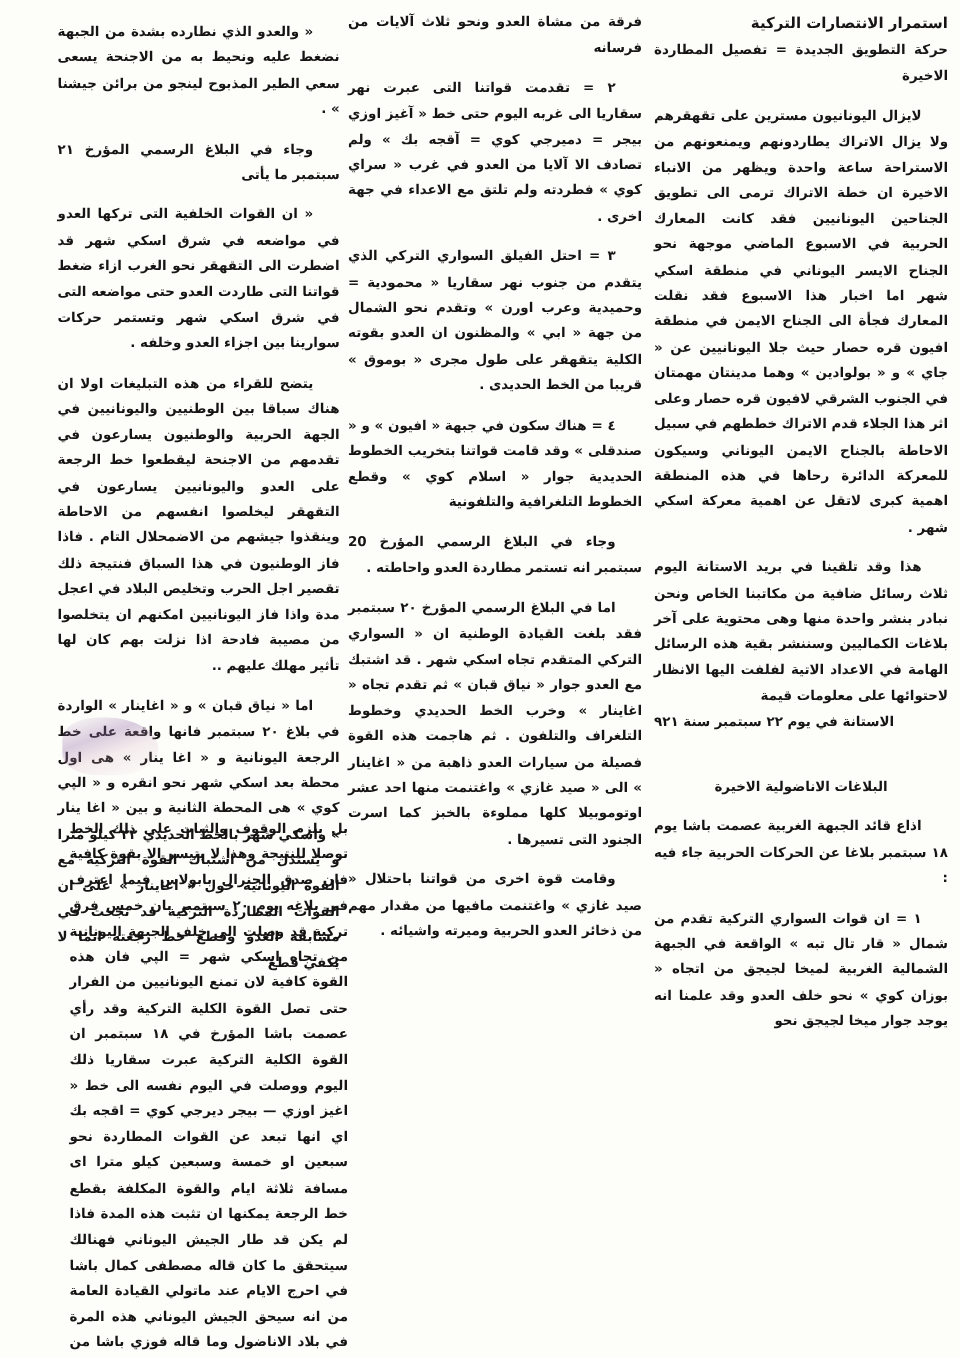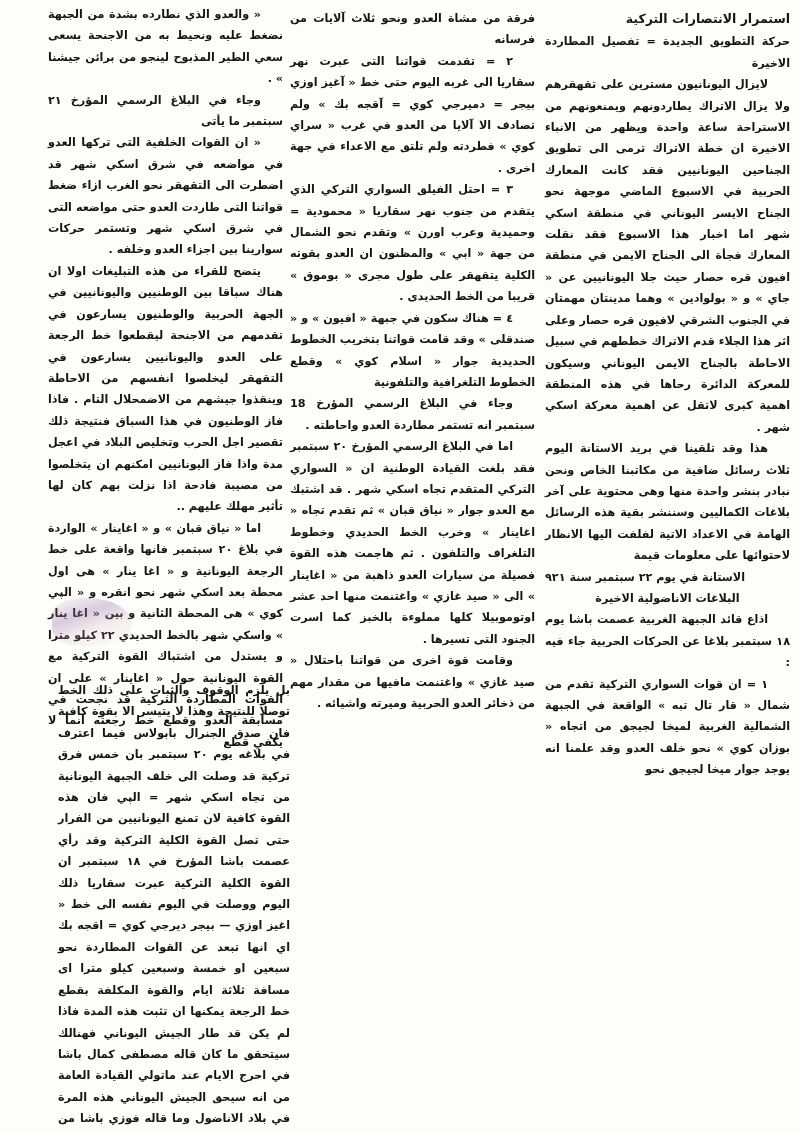--- a/index.html
+++ b/index.html
@@ -13,26 +13,26 @@
   .col {
     position:absolute;
     direction:rtl;
     text-align:justify;
     font-size:11.2px;
     line-height:21.4px;
     font-weight:bold;
     color:#161414;
   }
   .col p { margin:0; text-indent:0; }
-  .col p.indent { text-indent:22px; }
+  .col p.indent { text-indent:22px;margin-top:12px; }
   .col .title {
     font-size:12.5px; margin-bottom:2px;
   }
   .col .subtitle { text-align:justify; }
-  .col .center { text-align:center; }
+  .col .center { text-align:center;margin-top:33px; }
   .col .dateline { text-align:left; }
   #col-right { left:545px; top:8px; width:245px; }
   #col-middle { left:290px; top:8px; width:245px; }
   #col-left { left:48px; top:4px; width:235px; }
   #col-bottom { left:58px; top:680px; width:232px; }
   .stain {
     position:absolute; left:52px; top:598px; width:80px; height:48px;
     background:linear-gradient(160deg, rgba(120,80,160,0.0) 0%, rgba(150,110,170,0.35) 35%, rgba(210,170,190,0.2) 60%, rgba(255,255,255,0) 100%);
     border-radius:40% 60% 50% 40%;
     pointer-events:none;
@@ -50,21 +50,21 @@
   <p class="center">البلاغات الاناضولية الاخيرة</p>
   <p class="indent">اذاع قائد الجبهة الغربية عصمت باشا يوم ١٨ سبتمبر بلاغا عن الحركات الحربية جاء فيه :</p>
   <p class="indent">١ = ان قوات السواري التركية تقدم من شمال « قار تال تبه » الواقعة في الجبهة الشمالية الغربية لميخا لجيجق من اتجاه « بوزان كوي » نحو خلف العدو وقد علمنا انه يوجد جوار ميخا لجيجق نحو</p>
 </section>
 
 <section id="col-middle" class="col">
   <p>فرقة من مشاة العدو ونحو ثلاث آلايات من فرسانه</p>
   <p class="indent">٢ = تقدمت قواتنا التى عبرت نهر سقاريا الى غربه اليوم حتى خط « آغيز اوزي بيجر = دميرجي كوي = آقجه بك » ولم تصادف الا آلايا من العدو في غرب « سراي كوي » فطردته ولم تلتق مع الاعداء في جهة اخرى .</p>
   <p class="indent">٣ = احتل الفيلق السواري التركي الذي يتقدم من جنوب نهر سقاريا « محمودية = وحميدية وعرب اورن » وتقدم نحو الشمال من جهة « ابي » والمظنون ان العدو بقوته الكلية يتقهقر على طول مجرى « بوموق » قريبا من الخط الحديدى .</p>
   <p class="indent">٤ = هناك سكون في جبهة « افيون » و « صندقلى » وقد قامت قواتنا بتخريب الخطوط الحديدية جوار « اسلام كوي » وقطع الخطوط التلغرافية والتلفونية</p>
-  <p class="indent">وجاء في البلاغ الرسمي المؤرخ 18 سبتمبر انه تستمر مطاردة العدو واحاطته .</p>
+  <p class="indent">وجاء في البلاغ الرسمي المؤرخ 20 سبتمبر انه تستمر مطاردة العدو واحاطته .</p>
   <p class="indent">اما في البلاغ الرسمي المؤرخ ٢٠ سبتمبر فقد بلغت القيادة الوطنية ان « السواري التركي المتقدم تجاه اسكي شهر . قد اشتبك مع العدو جوار « نياق قبان » ثم تقدم تجاه « اغاينار » وخرب الخط الحديدي وخطوط التلغراف والتلفون . ثم هاجمت هذه القوة فصيلة من سيارات العدو ذاهبة من « اغاينار » الى « صيد غازي » واغتنمت منها احد عشر اوتوموبيلا كلها مملوءة بالخبز كما اسرت الجنود التى تسيرها .</p>
   <p class="indent">وقامت قوة اخرى من قواتنا باحتلال « صيد غازي » واغتنمت مافيها من مقدار مهم من ذخائر العدو الحربية وميرته واشيائه .</p>
 </section>
 
 <section id="col-left" class="col">
   <p class="indent">« والعدو الذي نطارده بشدة من الجبهة نضغط عليه ونحيط به من الاجنحة يسعى سعي الطير المذبوح لينجو من برائن جيشنا » .</p>
   <p class="indent">وجاء في البلاغ الرسمي المؤرخ ٢١ سبتمبر ما يأتى</p>
   <p class="indent">« ان القوات الخلفية التى تركها العدو في مواضعه في شرق اسكي شهر قد اضطرت الى التقهقر نحو الغرب ازاء ضغط قواتنا التى طاردت العدو حتى مواضعه التى في شرق اسكي شهر وتستمر حركات سوارينا بين اجزاء العدو وخلفه .</p>
   <p class="indent">يتضح للقراء من هذه التبليغات اولا ان هناك سباقا بين الوطنيين واليونانيين في الجهة الحربية والوطنيون يسارعون في تقدمهم من الاجنحة ليقطعوا خط الرجعة على العدو واليونانيين يسارعون في التقهقر ليخلصوا انفسهم من الاحاطة وينقذوا جيشهم من الاضمحلال التام . فاذا فاز الوطنيون في هذا السباق فنتيجة ذلك تقصير اجل الحرب وتخليص البلاد في اعجل مدة واذا فاز اليونانيين امكنهم ان يتخلصوا من مصيبة فادحة اذا نزلت بهم كان لها تأثير مهلك عليهم ..</p>
   <p class="indent">اما « نياق قبان » و « اغاينار » الواردة في بلاغ ٢٠ سبتمبر فانها واقعة على خط الرجعة اليونانية و « اغا ينار » هى اول محطة بعد اسكي شهر نحو انقره و « الپي كوي » هى المحطة الثانية و بين « اغا ينار » واسكي شهر بالخط الحديدي ٢٢ كيلو مترا و يستدل من اشتباك القوة التركية مع القوة اليونانية حول « اغاينار » على ان القوات المطاردة التركية قد نجحت في مسابقة العدو وقطع خط رجعته انما لا يكفي قطع</p>

